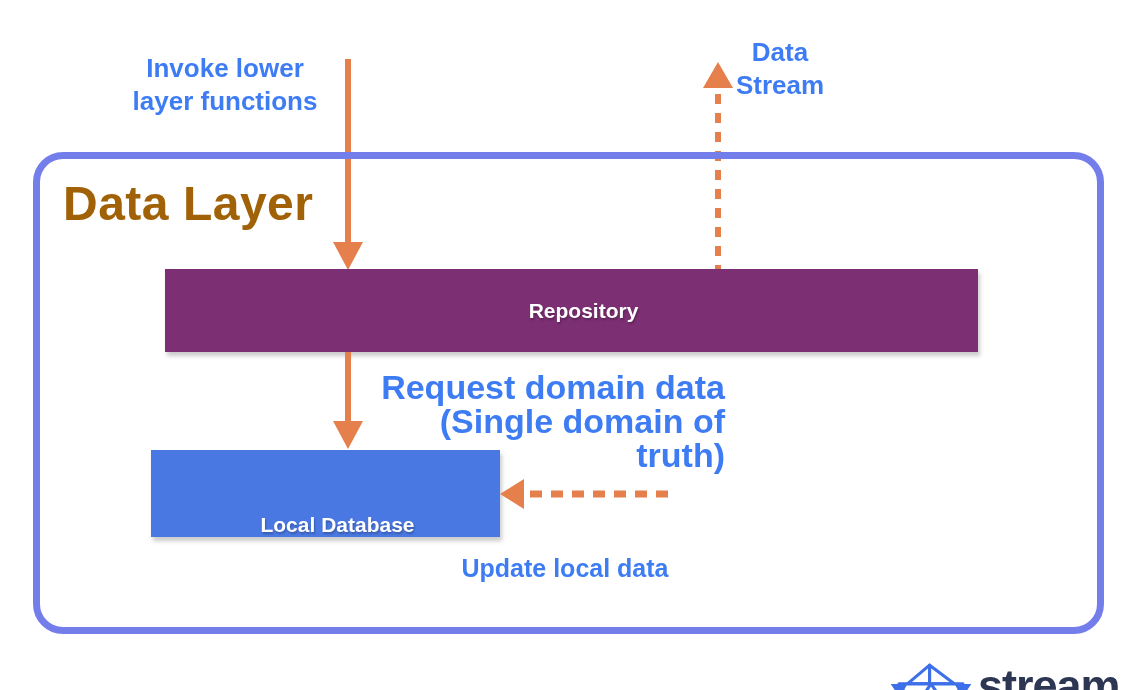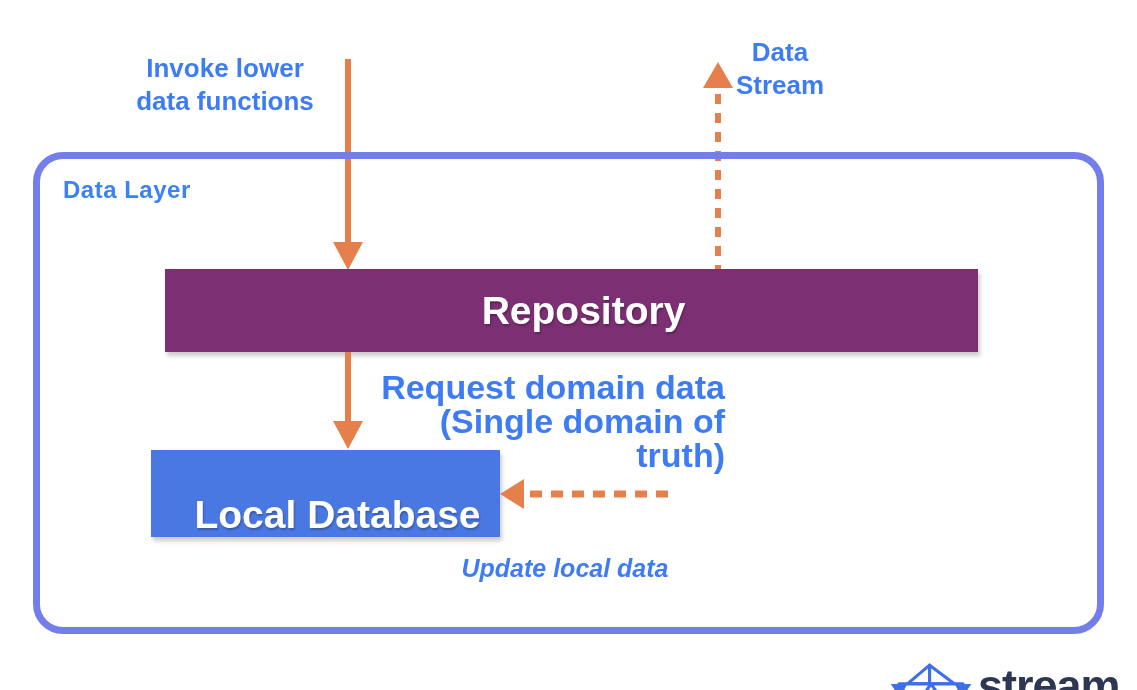--- a/index.html
+++ b/index.html
@@ -26,46 +26,46 @@
     position: absolute;
     left: 33px; top: 120px;
     width: 1071px; height: 482px;
     border: 7px solid #747EEB;
     border-radius: 30px;
     background: transparent;
   }
   .container-title {
     position: absolute;
     left: 63px; top: 144px;
-    font-size: 24px;
+    font-size: 48px;
     font-weight: bold;
-    color: #3b82f6;
+    color: #a16207;
     letter-spacing: 0.5px;
     text-align: right;
   }
   .node {
     position: absolute;
     display: flex;
     align-items: center;
     justify-content: center;
     color: #ffffff;
     font-weight: bold;
-    font-size: 39px;
+    font-size: 21px;
     text-shadow: 1px 2px 2px rgba(0,0,0,0.25);
     box-shadow: 2px 4px 4px rgba(110,110,110,0.35);
     padding-left: 24px;
   }
   .node-repository { left: 165px; top: 237px; width: 813px; height: 83px; background: #7C2F73; }
   .node-local-database { left: 151px; top: 418px; width: 349px; height: 87px; background: #4A78E2; align-items: flex-end; }
   .node-network { left: 668px; top: 418px; width: 327px; height: 87px; background: #E9B33E; }
   .arrow { position: absolute; }
   .label-invoke { left: 118px; top: 20px; width: 214px; }
   .label-data-stream { left: 705px; top: 4px; width: 150px; }
   .label-request { left: 355px; top: 338px; width: 370px; font-size: 34px; line-height: 34px; text-align: right; }
-  .label-update { left: 425px; top: 520px; width: 280px; font-size: 25px; font-style: italic; }
+  .label-update { left: 425px; top: 520px; width: 280px; font-size: 25px; }
   .logo {
     position: absolute;
     left: 889px; top: 628px;
     display: flex;
     align-items: center;
     gap: 5px;
   }
   .logo-text {
     font-size: 45px;
     font-weight: 600;
@@ -74,21 +74,21 @@
     line-height: 52px;
   }
 </style>
 </head>
 <body>
 
 <div class="canvas">
 
   <div class="edge-label label-invoke">
     <span>Invoke lower</span>
-    <span>data functions</span>
+    <span>layer functions</span>
   </div>
 
   <svg class="arrow" style="left:330px; top:25px;" width="36" height="214" viewBox="0 0 36 214">
     <line x1="18" y1="2" x2="18" y2="187" stroke="#E5804C" stroke-width="6"></line>
     <polygon points="3,185 33,185 18,213" fill="#E5804C"></polygon>
   </svg>
 
   <div class="edge-label label-data-stream">
     <span>Data</span>
     <span>Stream</span>

